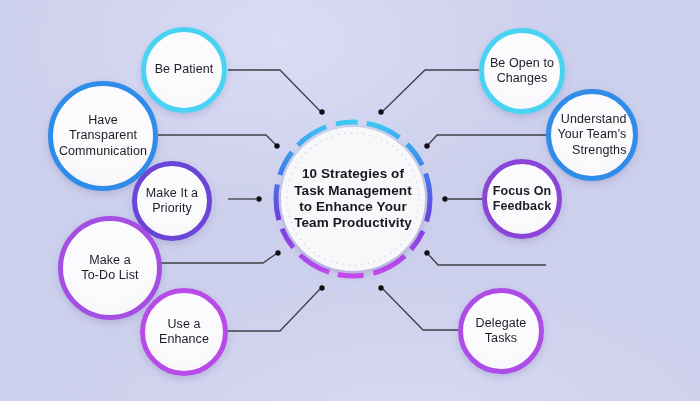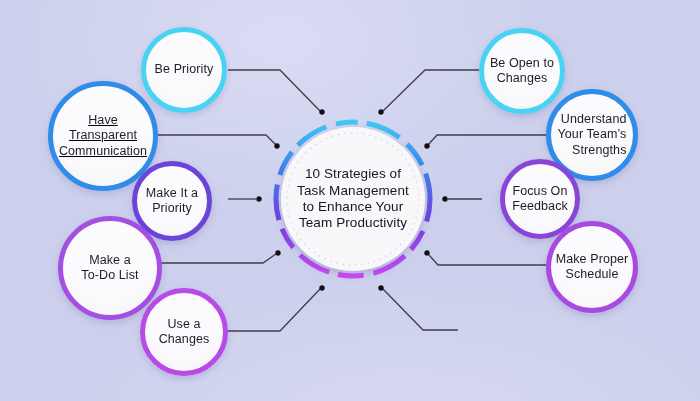--- a/index.html
+++ b/index.html
@@ -33,21 +33,21 @@
   }
   .center-text{
     position:absolute;
     left:281px;top:158px;width:144px;height:82px;
     display:flex;align-items:center;justify-content:center;
     text-align:center;
   }
   .center-text .label{
     white-space:pre-line;
     font-size:13.5px;
-    font-weight:400;
+    font-weight:700;
     line-height:1.22;
     color:#17171d;
     letter-spacing:0.1px;
   }
 </style>
 </head>
 <body>
 
 <div class="stage">
 
@@ -98,59 +98,59 @@
   </svg>
 
   <div class="center-text">
     <span class="label">10 Strategies of
 Task Management
 to Enhance Your
 Team Productivity</span>
   </div>
 
   <div class="bubble" style="left: 141px; top: 27px; width: 86px; height: 86px; border-color: rgb(73, 211, 242);">
-    <span class="label">Be Priority</span>
+    <span class="label">Be Patient</span>
   </div>
 
-  <div class="bubble" style="left: 48px; top: 81px; width: 110px; height: 110px; border-color: rgb(47, 140, 232); text-decoration: underline;">
+  <div class="bubble" style="left: 48px; top: 81px; width: 110px; height: 110px; border-color: rgb(47, 140, 232);">
     <span class="label">Have
 Transparent
 Communication</span>
   </div>
 
   <div class="bubble" style="left: 132px; top: 161px; width: 80px; height: 80px; border-color: rgb(106, 69, 216);">
     <span class="label">Make It a
 Priority</span>
   </div>
 
   <div class="bubble" style="left: 58px; top: 216px; width: 104px; height: 104px; border-color: rgb(164, 78, 226); text-align: center;">
     <span class="label">Make a
 To-Do List</span>
   </div>
 
   <div class="bubble" style="left: 140px; top: 288px; width: 88px; height: 88px; border-color: rgb(184, 74, 232);">
     <span class="label">Use a
-Changes</span>
+Enhance</span>
   </div>
 
   <div class="bubble" style="left: 479px; top: 28px; width: 86px; height: 86px; border-color: rgb(73, 211, 242); text-align: center;">
     <span class="label">Be Open to
 Changes</span>
   </div>
 
   <div class="bubble" style="left: 546px; top: 89px; width: 92px; height: 92px; border-color: rgb(47, 140, 232); text-align: right;">
     <span class="label">Understand
 Your Team’s
 Strengths</span>
   </div>
 
-  <div class="bubble" style="left: 500px; top: 159px; width: 80px; height: 80px; border-color: rgb(138, 69, 216);">
+  <div class="bubble" style="left: 482px; top: 159px; width: 80px; height: 80px; border-color: rgb(138, 69, 216); font-weight: bold;">
     <span class="label">Focus On
 Feedback</span>
   </div>
 
-  <div class="bubble" style="left: 546px; top: 221px; width: 92px; height: 92px; border-color: rgb(166, 74, 226);">
-    <span class="label">Make Proper
-Schedule</span>
+
+  <div class="bubble" style="left: 458px; top: 288px; width: 86px; height: 86px; border-color: rgb(173, 76, 230);">
+    <span class="label">Delegate
+Tasks</span>
   </div>
-
 
 </div>
 
 </body></html>

